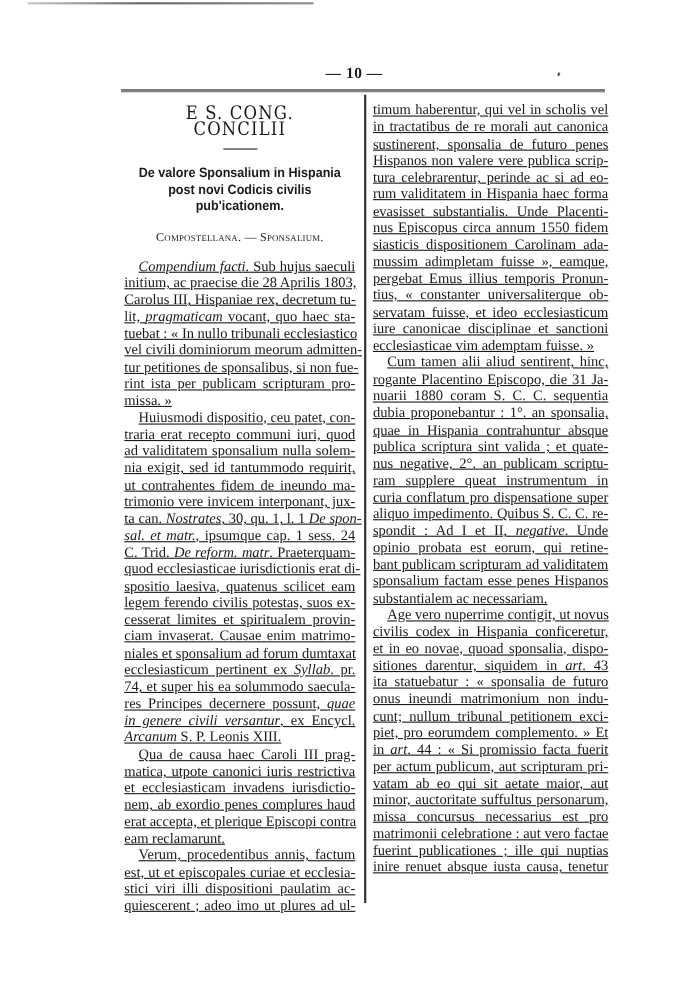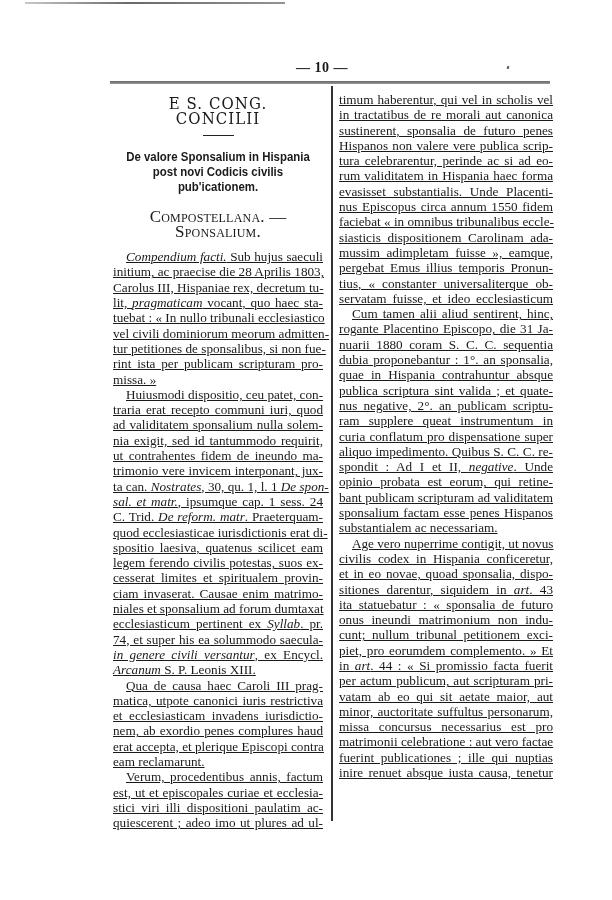--- a/index.html
+++ b/index.html
@@ -42,21 +42,21 @@
       font-family: "DejaVu Serif", serif; font-weight: normal;
       transform: scaleX(.88); transform-origin: center;
     }
     .title-rule { width: 31px; height: 1px; background: #222; margin: 0 auto 14px auto; }
     .subtitle {
       text-align: center; font-family: "Liberation Sans", "DejaVu Sans", sans-serif;
       font-weight: bold; font-size: 12.3px; line-height: 15px; margin-bottom: 14px;
       transform: scaleX(.93); transform-origin: center;
     }
     .case-name {
-      text-align: center; font-size: 17px; margin-bottom: 10px; letter-spacing: .2px;
+      text-align: center; font-size: 11px; margin-bottom: 10px; letter-spacing: .2px;
     }
     .sc { font-variant: small-caps; }
     .indent { padding-left: 13px; }
     i, .it { font-style: italic; }
     .para { margin: 0; text-decoration: underline; }
   </style>
 </head>
 <body>
 
 <div class="top-edge"></div>
@@ -98,20 +98,21 @@
         <span class="line"><span class="it">sal. et matr.</span><span>, ipsumque cap. 1 sess. 24</span></span>
         <span class="line"><span>C. Trid. </span><span class="it">De reform. matr</span><span>. Praeterquam-</span></span>
         <span class="line"><span>quod ecclesiasticae iurisdictionis erat di-</span></span>
         <span class="line"><span>spositio laesiva, quatenus scilicet eam</span></span>
         <span class="line"><span>legem ferendo civilis potestas, suos ex-</span></span>
         <span class="line"><span>cesserat limites et spiritualem provin-</span></span>
         <span class="line"><span>ciam invaserat. Causae enim matrimo-</span></span>
         <span class="line"><span>niales et sponsalium ad forum dumtaxat</span></span>
         <span class="line"><span>ecclesiasticum pertinent ex </span><span class="it">Syllab</span><span>. pr.</span></span>
         <span class="line"><span>74, et super his ea solummodo saecula-</span></span>
+        <span class="line"><span>res Principes decernere possunt, </span><span class="it">quae</span></span>
         <span class="line"><span class="it">in genere civili versantur</span><span>, ex Encycl.</span></span>
         <span class="line last"><span class="it">Arcanum</span><span> S. P. Leonis XIII.</span></span>
       </div>
       <div class="para">
         <span class="line indent"><span>Qua de causa haec Caroli III prag-</span></span>
         <span class="line"><span>matica, utpote canonici iuris restrictiva</span></span>
         <span class="line"><span>et ecclesiasticam invadens iurisdictio-</span></span>
         <span class="line"><span>nem, ab exordio penes complures haud</span></span>
         <span class="line"><span>erat accepta, et plerique Episcopi contra</span></span>
         <span class="line last"><span>eam reclamarunt.</span></span>
@@ -129,26 +130,27 @@
   <div>
       <div class="para">
         <span class="line"><span>timum haberentur, qui vel in scholis vel</span></span>
         <span class="line"><span>in tractatibus de re morali aut canonica</span></span>
         <span class="line"><span>sustinerent, sponsalia de futuro penes</span></span>
         <span class="line"><span>Hispanos non valere vere publica scrip-</span></span>
         <span class="line"><span>tura celebrarentur, perinde ac si ad eo-</span></span>
         <span class="line"><span>rum validitatem in Hispania haec forma</span></span>
         <span class="line"><span>evasisset substantialis. Unde Placenti-</span></span>
         <span class="line"><span>nus Episcopus circa annum 1550 fidem</span></span>
-        <span class="line"><span>faciebat « in omnibus tribunalibus eccle-</span></span>
         <span class="line"><span>siasticis dispositionem Carolinam ada-</span></span>
         <span class="line"><span>mussim adimpletam fuisse », eamque,</span></span>
         <span class="line"><span>pergebat Emus illius temporis Pronun-</span></span>
         <span class="line"><span>tius, « constanter universaliterque ob-</span></span>
         <span class="line"><span>servatam fuisse, et ideo ecclesiasticum</span></span>
+        <span class="line"><span>iure canonicae disciplinae et sanctioni</span></span>
+        <span class="line last"><span>ecclesiasticae vim ademptam fuisse. »</span></span>
       </div>
       <div class="para">
         <span class="line indent"><span>Cum tamen alii aliud sentirent, hinc,</span></span>
         <span class="line"><span>rogante Placentino Episcopo, die 31 Ja-</span></span>
         <span class="line"><span>nuarii 1880 coram S. C. C. sequentia</span></span>
         <span class="line"><span>dubia proponebantur : 1°. an sponsalia,</span></span>
         <span class="line"><span>quae in Hispania contrahuntur absque</span></span>
         <span class="line"><span>publica scriptura sint valida ; et quate-</span></span>
         <span class="line"><span>nus negative, 2°. an publicam scriptu-</span></span>
         <span class="line"><span>ram supplere queat instrumentum in</span></span>

